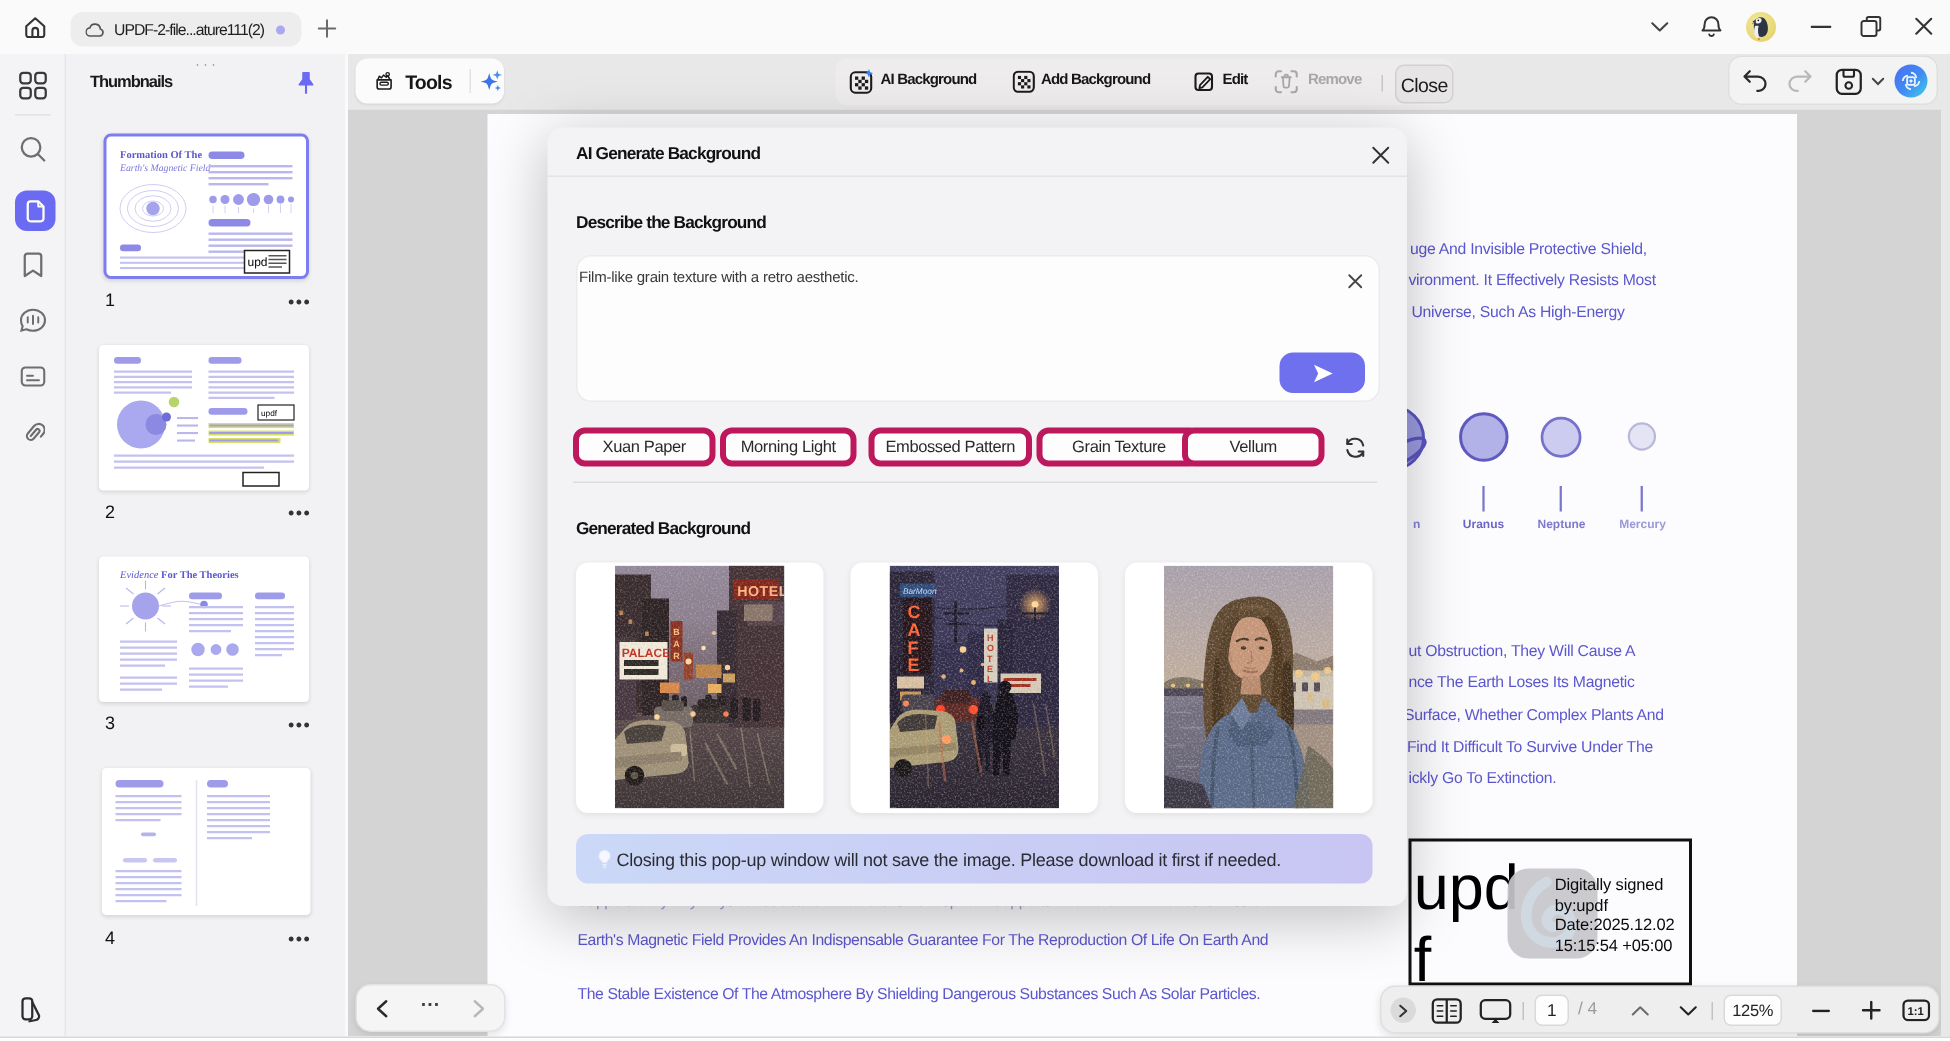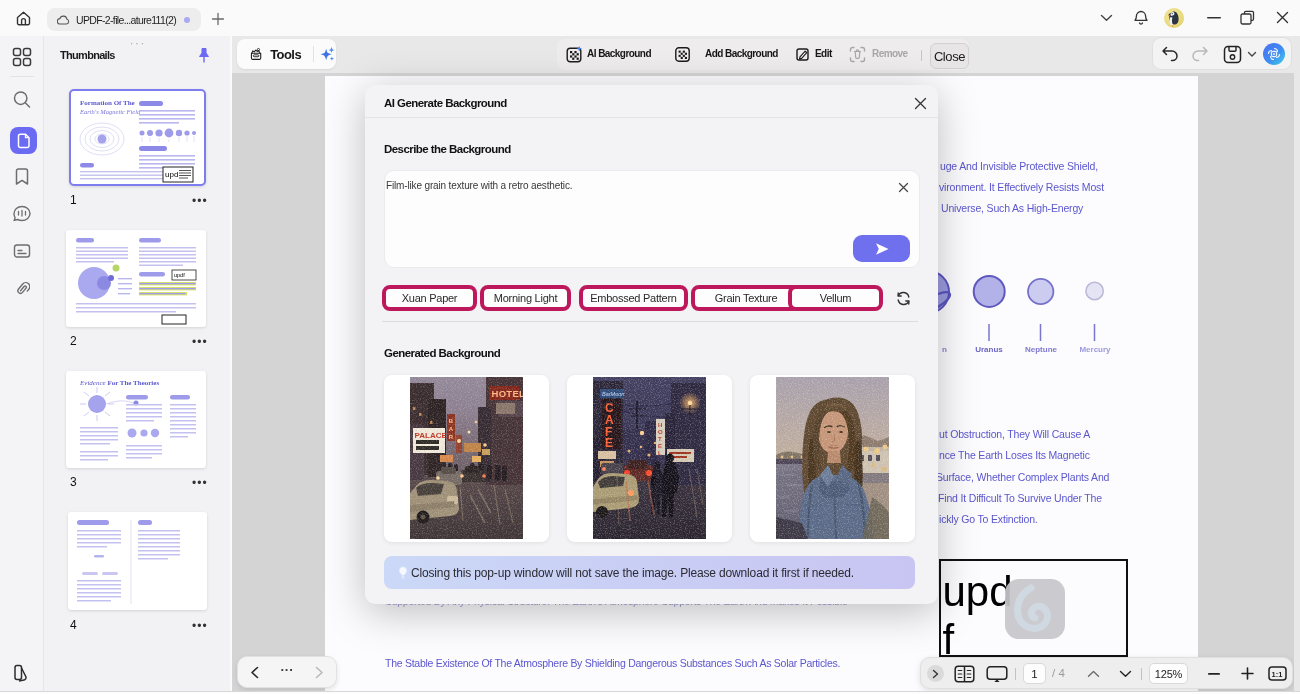--- a/index.html
+++ b/index.html
@@ -405,21 +405,21 @@
           <rect x="3.6" y="3.6" width="2.1" height="2.1"></rect>
           <rect x="7.8" y="3.6" width="2.1" height="2.1"></rect>
           <rect x="5.7" y="5.7" width="2.1" height="2.1"></rect>
           <rect x="9.9" y="5.7" width="2.1" height="2.1"></rect>
           <rect x="3.6" y="7.8" width="2.1" height="2.1"></rect>
           <rect x="7.8" y="7.8" width="2.1" height="2.1"></rect>
           <rect x="5.7" y="9.9" width="2.1" height="2.1"></rect>
           <rect x="9.9" y="9.9" width="2.1" height="2.1"></rect>
         </g>
       </svg>
-    <span class="tbtxt abs" style="left:148px;top:9px">Add Background</span>
+    <span class="tbtxt abs" style="left:137px;top:9px">Add Background</span>
     <svg class="abs" style="left:237px;top:7px" width="17" height="17" viewBox="0 0 17 17">
         <path d="M3 5 a2 2 0 0 1 2 -2 h7 a2 2 0 0 1 2 2 v7 a2 2 0 0 1 -2 2 H5 a2 2 0 0 1 -2 -2 Z" fill="none" stroke="#1c1c1c" stroke-width="1.4"></path>
         <path d="M6 10.8 L11.2 5.2 l1.6 1.5 L7.6 12.3 l-2 0.5 Z" fill="#fff" stroke="#1c1c1c" stroke-width="1.2" stroke-linejoin="round"></path>
       </svg>
     <span class="tbtxt abs" style="left:258px;top:9px">Edit</span>
     <svg class="abs" style="left:292px;top:7px" width="17" height="17" viewBox="0 0 17 17">
         <g fill="none" stroke="#a8a8a8" stroke-width="1.4" stroke-linecap="round">
           <path d="M1.5 5 V3.5 a2 2 0 0 1 2 -2 H5"></path>
           <path d="M12 1.5 h1.5 a2 2 0 0 1 2 2 V5"></path>
           <path d="M15.5 12 v1.5 a2 2 0 0 1 -2 2 H12"></path>
@@ -490,23 +490,25 @@
     <div class="ptext" style="left:611px;top:395px">Surface, Whether Complex Plants And</div>
     <div class="ptext" style="left:613px;top:416px">Find It Difficult To Survive Under The</div>
     <div class="ptext" style="left:614px;top:437px">ickly Go To Extinction.</div>
 
     <div class="abs" style="left:613.5px;top:483px;width:189px;height:98px;border:2px solid #111">
       <div class="abs" style="left:2px;top:7px;font-size:42px;font-weight:400;color:#000;line-height:47.5px;letter-spacing:0px">upd<br>f</div>
       <div class="abs" style="left:64px;top:18px;width:60px;height:60px;border-radius:14px;background:#c7c7cb;opacity:0.92"></div>
       <svg class="abs" style="left:68px;top:22px" width="44" height="54" viewBox="0 0 44 54">
           <path d="M22 5 C11 11 7 22 9 32 c2 9 11 15 20 13 c7 -2 11 -9 9 -15 c-2 -7 -10 -9 -14 -4 c-3 3 -2 8 2 9" fill="none" stroke="#d6e6f2" stroke-width="7" stroke-linecap="round" opacity="0.55"></path>
         </svg>
+      <div class="abs" style="left:96px;top:23px;font-size:11px;line-height:13.7px;letter-spacing:-0.1px;color:#0a0a0a;white-space:nowrap">Digitally signed<br>by:updf<br>Date:2025.12.02<br>15:15:54 +05:00</div>
     </div>
 
     <div class="ptext" style="left:60px;top:519px;letter-spacing:-0.27px;color:#a3a1d6">Supported By Any Physical Structure. The Earth's Atmosphere Supports The Earth And Makes It Possible</div>
+    <div class="ptext" style="left:60px;top:545px;letter-spacing:-0.27px">Earth's Magnetic Field Provides An Indispensable Guarantee For The Reproduction Of Life On Earth And</div>
     <div class="ptext" style="left:60px;top:581px;letter-spacing:-0.27px">The Stable Existence Of The Atmosphere By Shielding Dangerous Substances Such As Solar Particles.</div>
   </div>
 </div>
 
 <div class="abs" id="bleft">
   <svg width="9" height="13" viewBox="0 0 9 13">
       <path d="M7.5 1.5 L2 6.5 L7.5 11.5" fill="none" stroke="#2a2a2a" stroke-width="1.6" stroke-linecap="round" stroke-linejoin="round"></path>
     </svg>
   <span style="font-size:13px;color:#3a3a3a;font-weight:700;margin-top:-6px">···</span>
   <svg width="9" height="13" viewBox="0 0 9 13">

